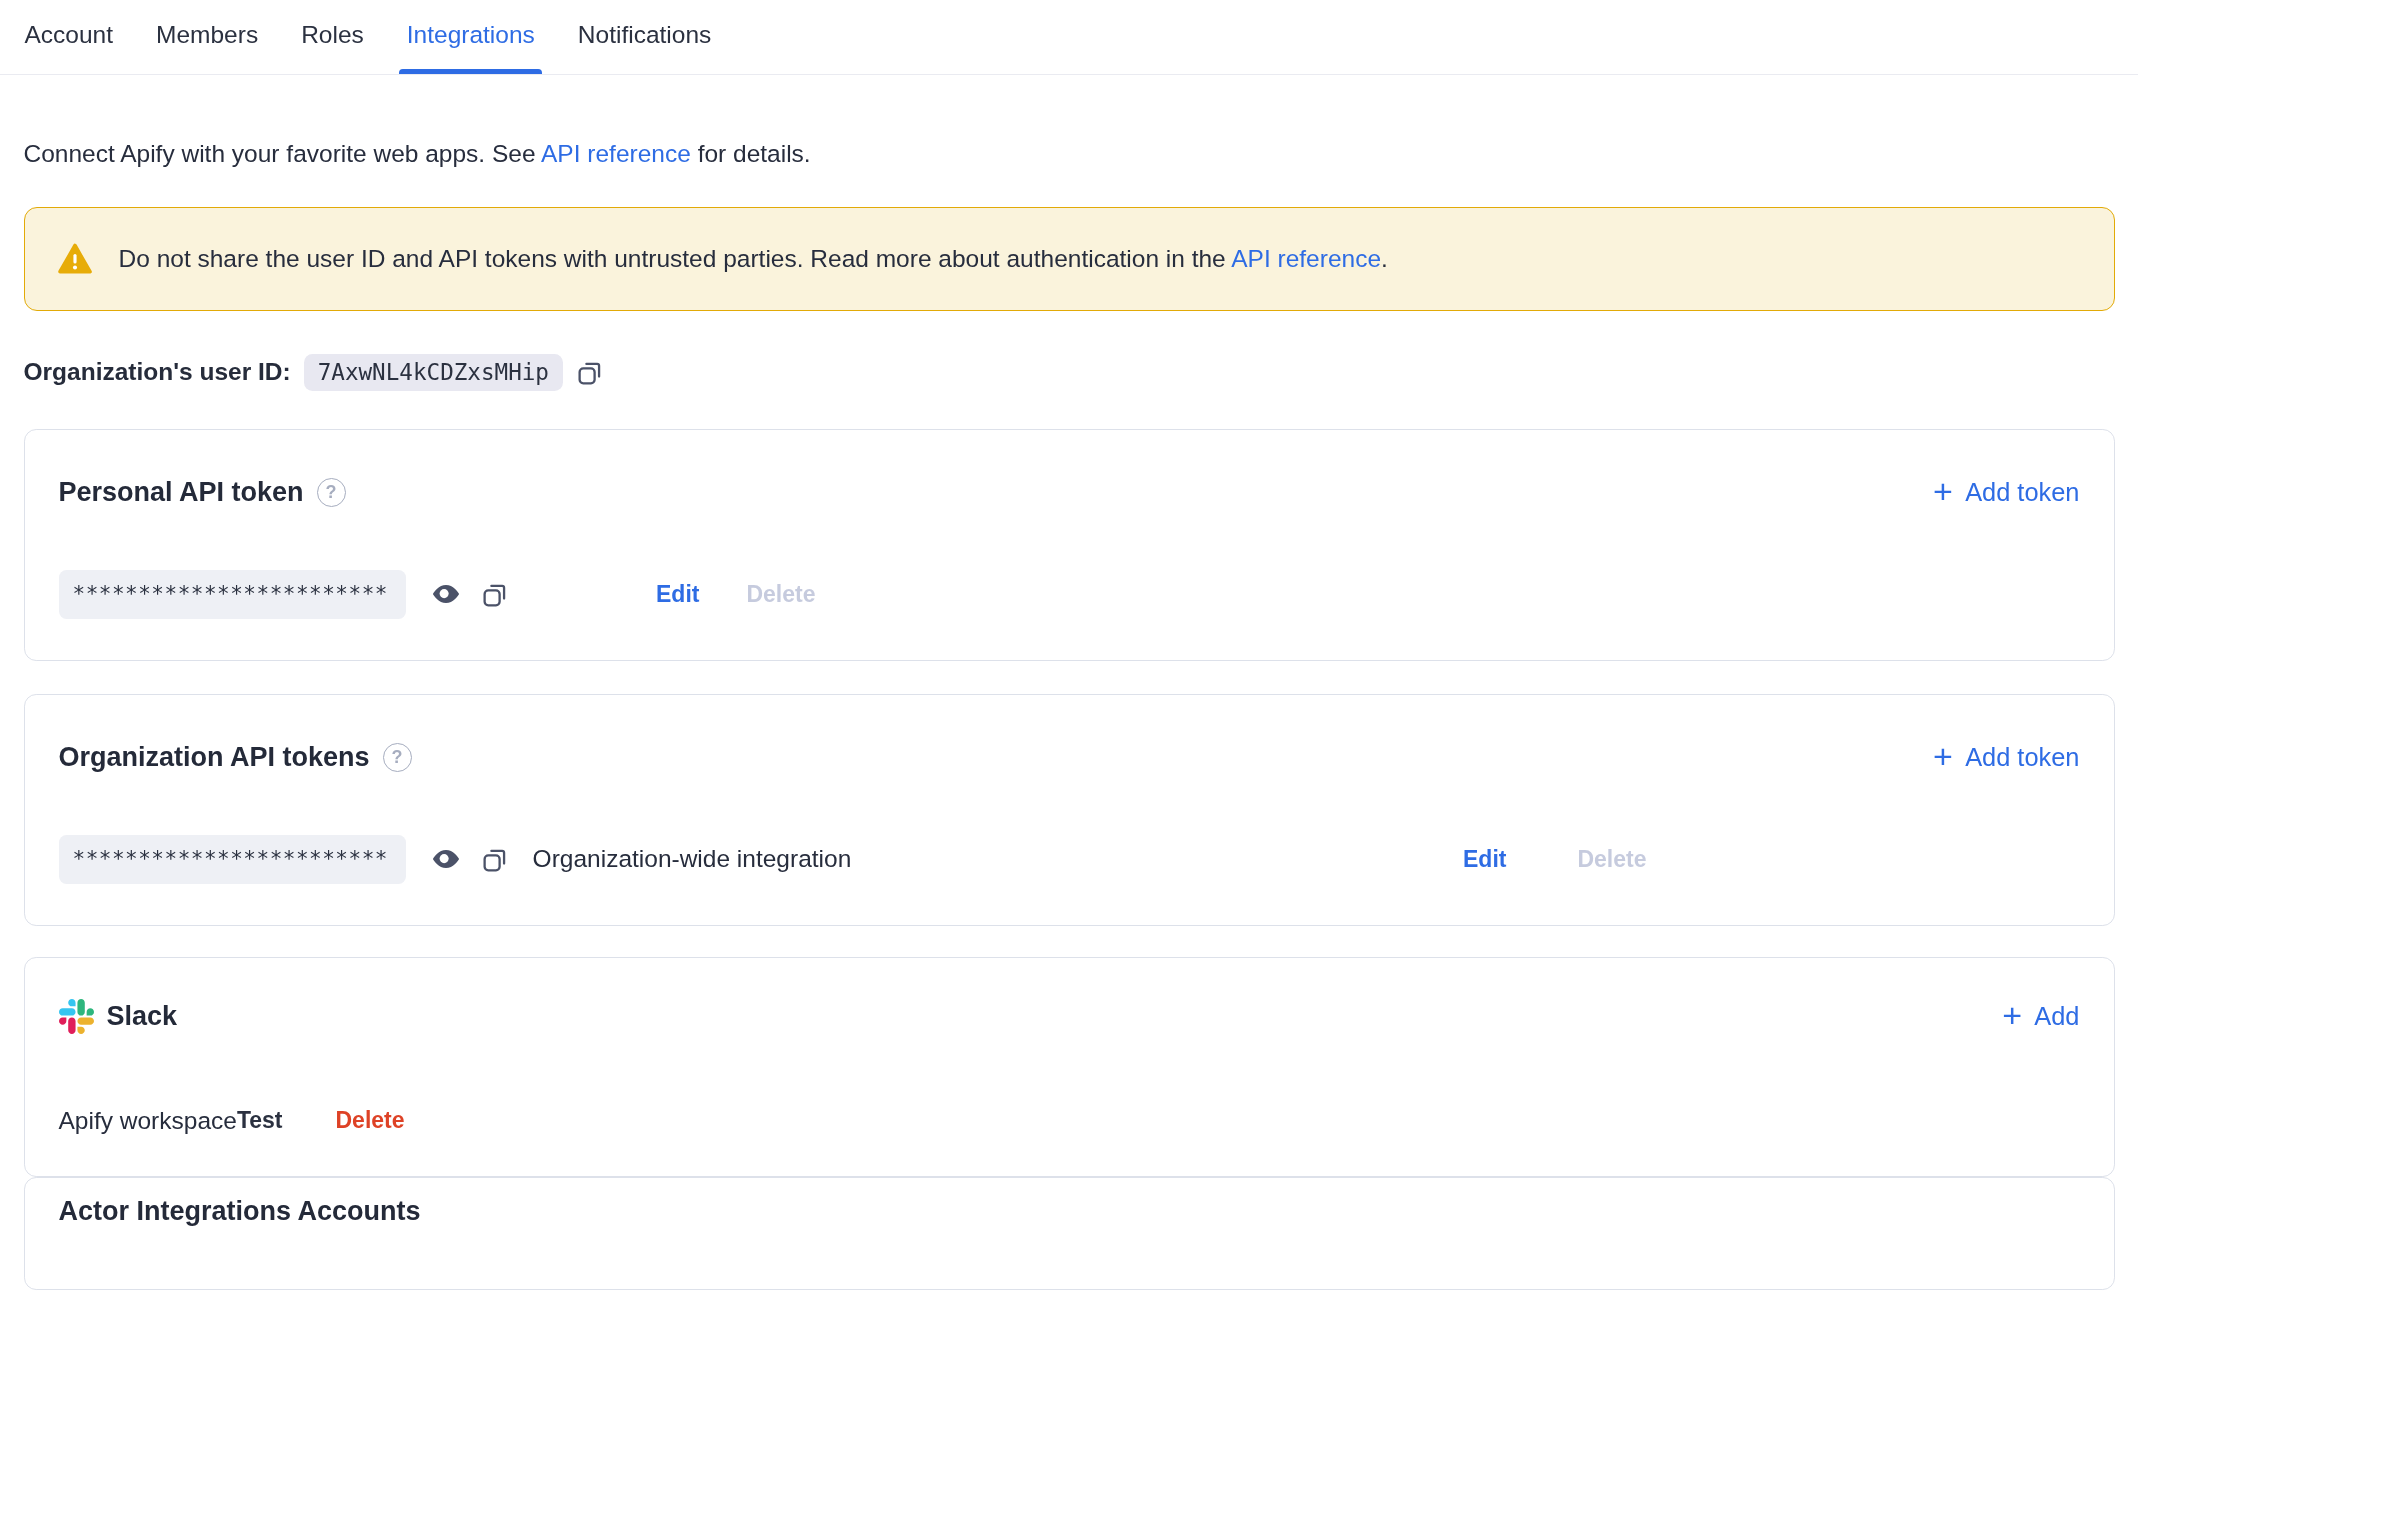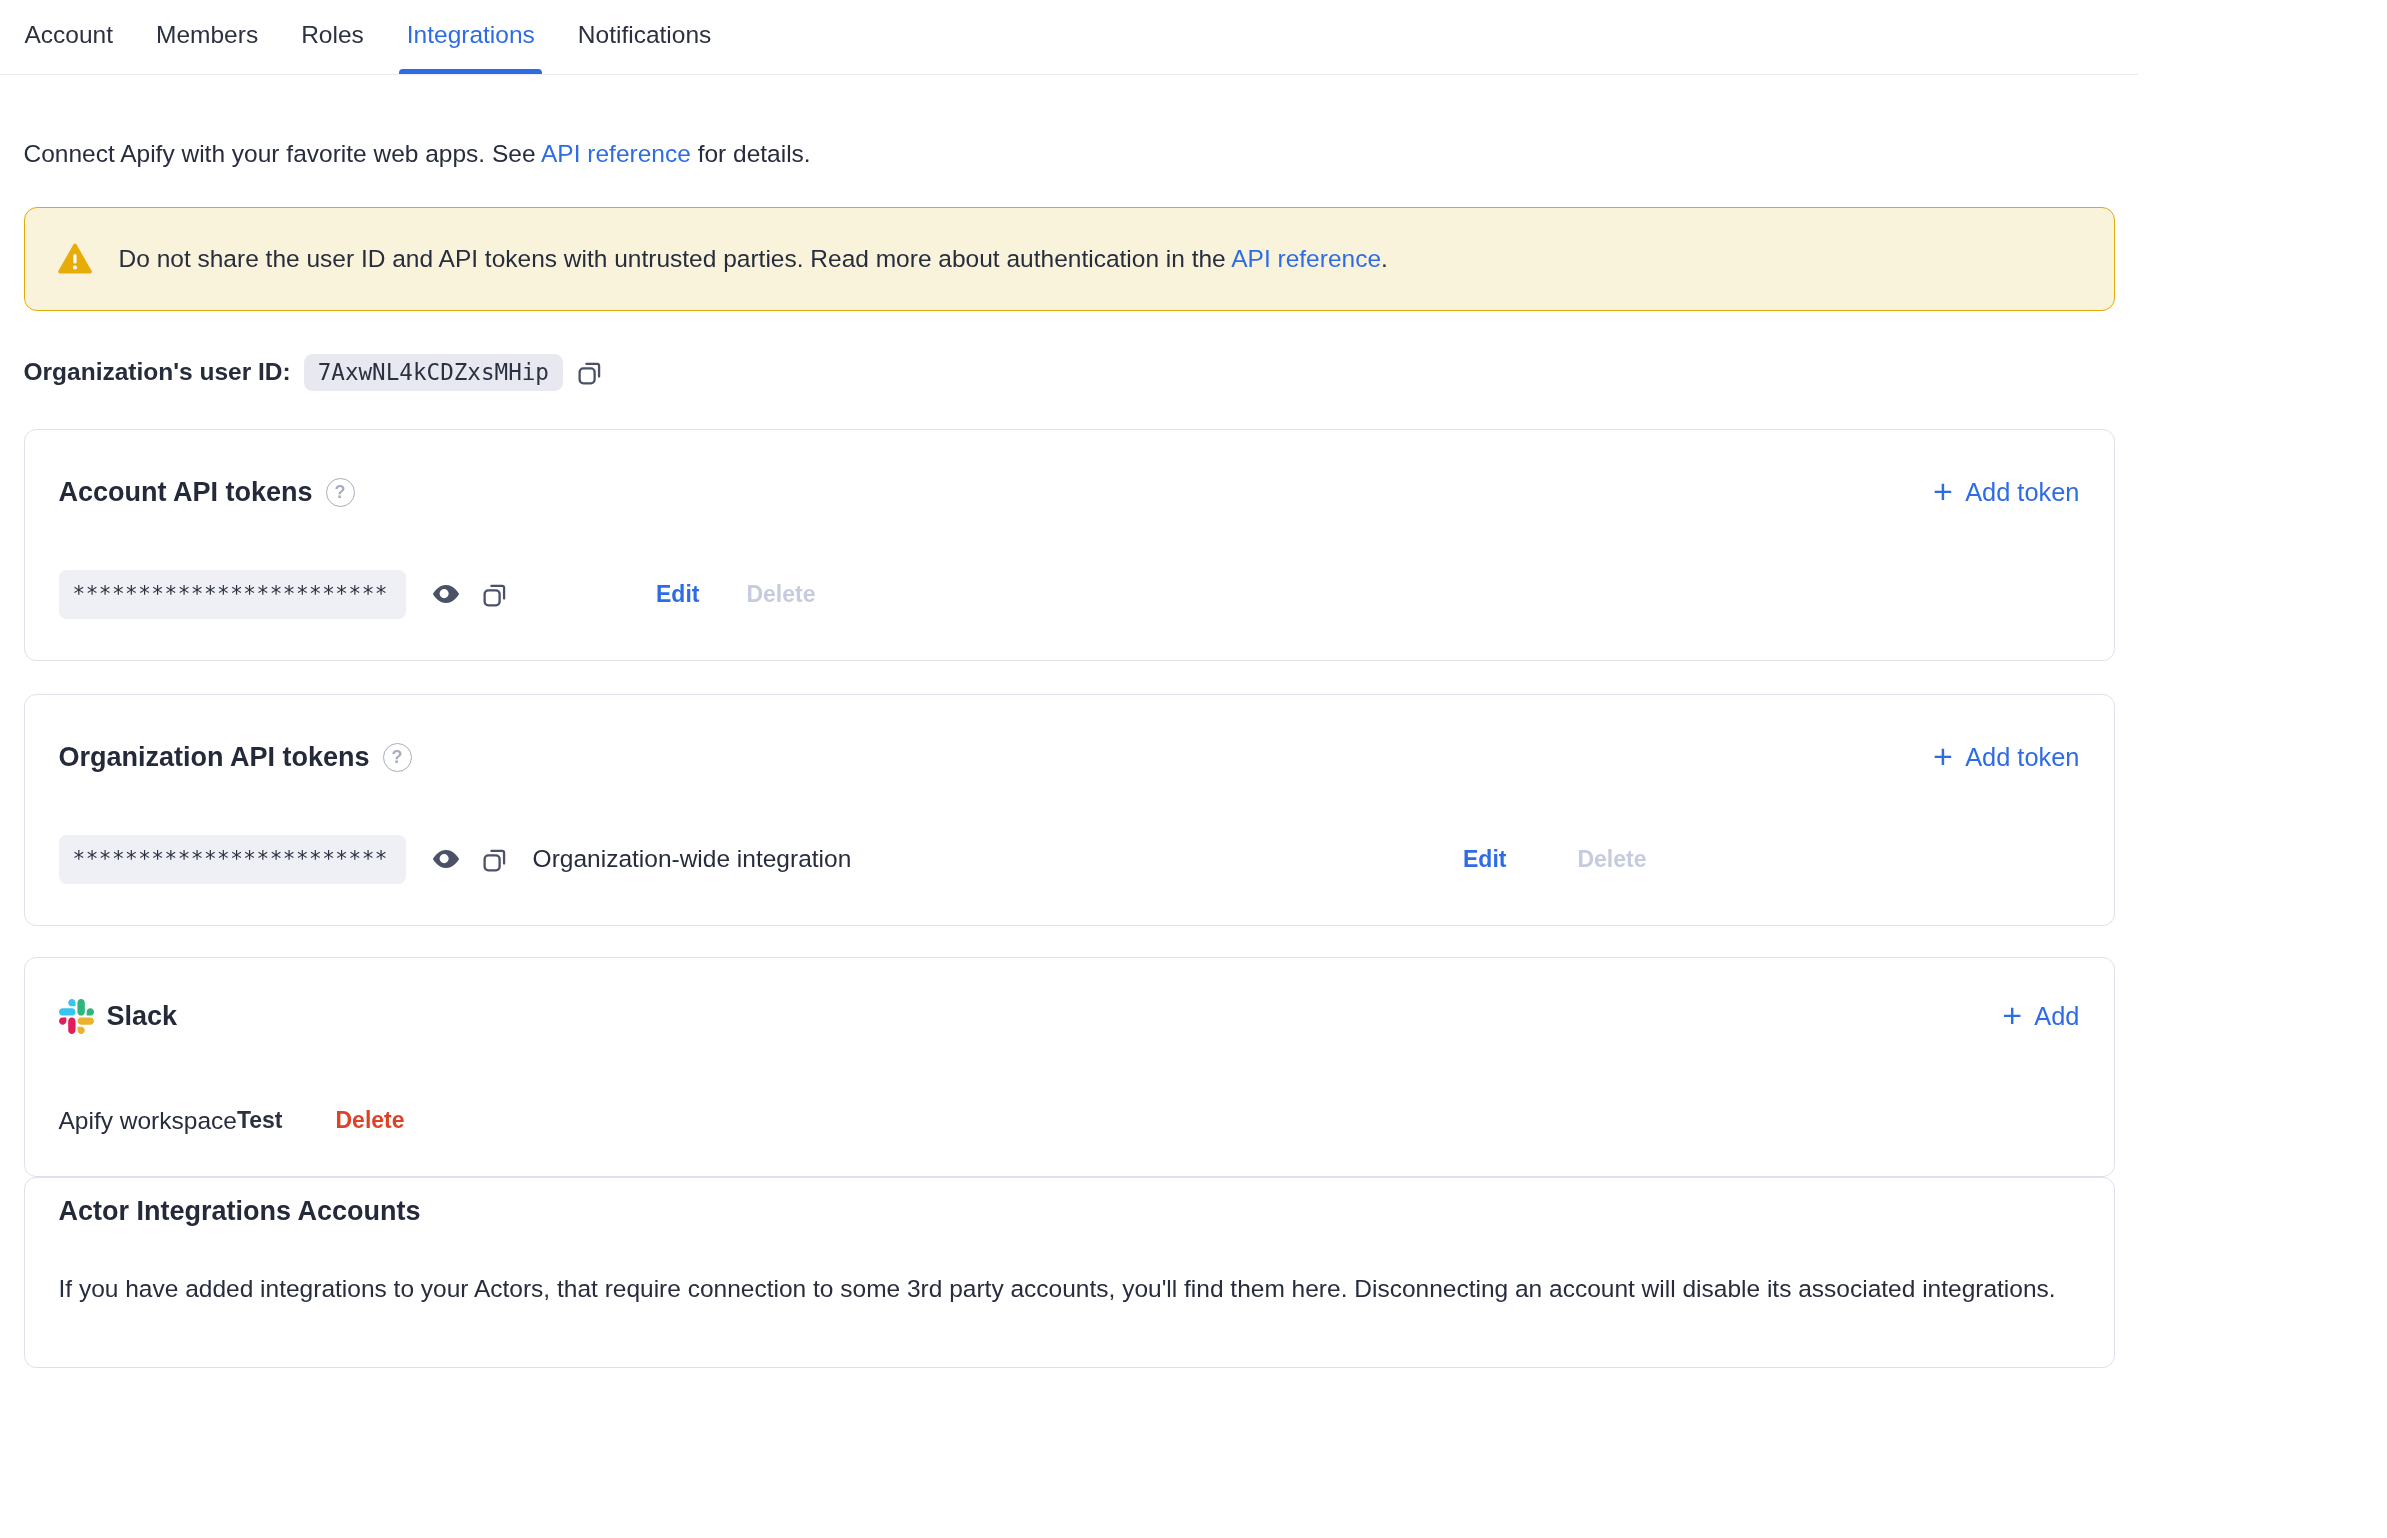--- a/index.html
+++ b/index.html
@@ -145,21 +145,21 @@
       <svg width="29" height="29" viewBox="0 0 24 24" fill="none" stroke="#4b5268" stroke-width="1.9" stroke-linecap="round" stroke-linejoin="round">
         <rect x="3" y="8.6" width="12.4" height="12.4" rx="3"></rect>
         <path d="M8.6 4.9 h8.9 a1.6 1.6 0 0 1 1.6 1.6 v8.9"></path>
       </svg>
     </button>
   </div>
 
   <section class="card personal">
     <div class="card-header">
       <h2 class="card-title">
-        <span>Account API tokens</span>
+        <span>Personal API token</span>
         <span class="help-circle">?</span>
       </h2>
       <button class="add-btn">
         <span class="plus">+</span>
         <span>Add token</span>
       </button>
     </div>
     <div class="token-row">
       <div class="token-box">************************</div>
       <button class="icon-btn eye">
@@ -234,17 +234,16 @@
         <button class="action-link test">Test</button>
         <button class="action-link danger">Delete</button>
       </div>
     </div>
   </section>
 
   <section class="card actor">
     <h2 class="card-title">
       <span>Actor Integrations Accounts</span>
     </h2>
-    <p class="description">If you have added integrations to your Actors, that require connection to some 3rd party accounts, you'll find them here. Disconnecting an account will disable its associated integrations.</p>
   </section>
 
 </div>
 
 
 </body></html>

